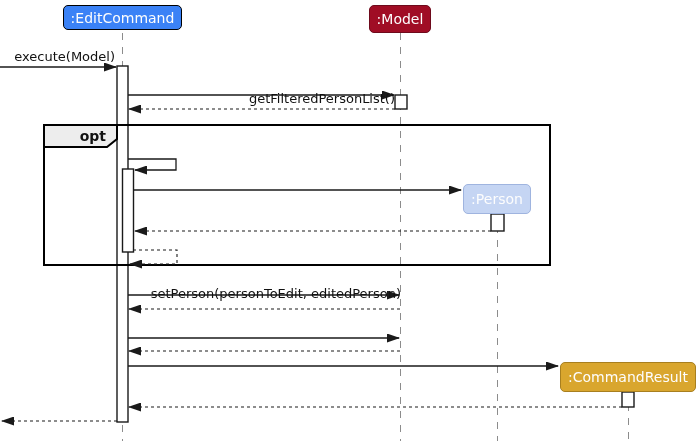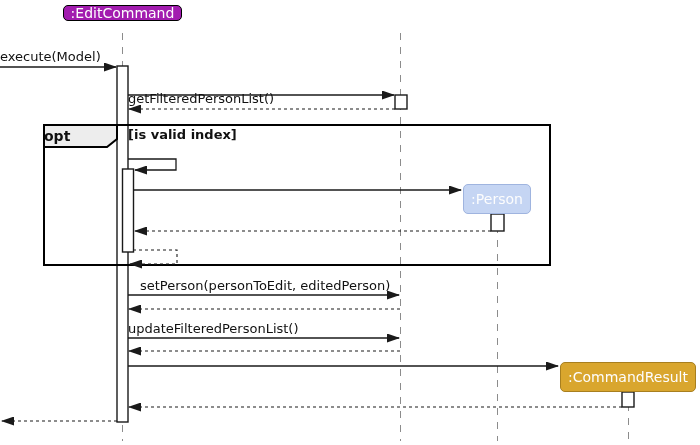--- a/index.html
+++ b/index.html
@@ -6,32 +6,32 @@
   #canvas {
     position:relative; width:700px; height:445px; background:#ffffff;
     font-family:"DejaVu Sans", sans-serif; overflow:hidden;
   }
   #wires { position:absolute; left:0; top:0; width:700px; height:445px; }
   .pbox {
     position:absolute; box-sizing:border-box; border-radius:5px;
     display:flex; align-items:center; justify-content:center;
     font-size:14px; color:#fdfdfd; white-space:nowrap;
   }
-  .pbox.edit    { left:63px;  top:5px;   width:119px; height:16px; background:#a21caf; border:1.5px solid #000000; }
+  .pbox.edit    { left:63px;  top:5px;   width:119px; height:25px; background:#3b82f6; border:1.5px solid #000000; }
   .pbox.model   { left:369px; top:5px;   width:62px;  height:28px; background:#A00D25; border:1.5px solid #6E0A1C; }
   .pbox.person  { left:463px; top:184px; width:68px;  height:30px; background:#C5D5F3; border:1.5px solid #9FB4DF;text-align:center; }
   .pbox.cmdres  { left:560px; top:362px; width:136px; height:30px; background:#D9A62E; border:1.5px solid #A87F1F; }
   .msg { position:absolute; font-size:13px; color:#111111; white-space:nowrap; }
-  .msg.center { text-align:left; }
+  .msg.center { text-align:right; }
   .bold { font-weight:bold; }
   .m-execute   { left:0px;   top:49px;  width:115px; }
   .m-getfpl    { left:128px; top:79px;  width:267px;margin-top:12px; }
   .m-guard     { left:128px; top:127px; }
   .m-createep  { left:137px; top:142px; }
-  .m-setperson { left:128px; top:278px; width:273px;padding-left:12px; }
+  .m-setperson { left:128px; top:286px; width:273px; }
   .m-updatefpl { left:128px; top:321px; width:273px; }
   .m-opt       { left:44px;  top:128px; width:62px; font-size:14px; }
 </style>
 </head>
 <body>
 
 <div id="canvas">
 
   <svg id="wires" xmlns="http://www.w3.org/2000/svg" width="700" height="445">
     <defs>
@@ -64,24 +64,23 @@
     <line x1="128" y1="295" x2="399" y2="295" stroke="#1A1A1A" stroke-width="1.3" marker-end="url(#ah)"></line>
     <line x1="400" y1="309" x2="129" y2="309" stroke="#1A1A1A" stroke-width="1.1" stroke-dasharray="3,3" marker-end="url(#ah)"></line>
     <line x1="128" y1="338" x2="399" y2="338" stroke="#1A1A1A" stroke-width="1.3" marker-end="url(#ah)"></line>
     <line x1="400" y1="351" x2="129" y2="351" stroke="#1A1A1A" stroke-width="1.1" stroke-dasharray="3,3" marker-end="url(#ah)"></line>
     <line x1="128" y1="366" x2="558" y2="366" stroke="#1A1A1A" stroke-width="1.3" marker-end="url(#ah)"></line>
     <line x1="622" y1="407" x2="129" y2="407" stroke="#1A1A1A" stroke-width="1.1" stroke-dasharray="3,3" marker-end="url(#ah)"></line>
     <line x1="117" y1="421" x2="2" y2="421" stroke="#1A1A1A" stroke-width="1.1" stroke-dasharray="3,3" marker-end="url(#ah)"></line>
   </svg>
 
   <div class="pbox edit">:EditCommand</div>
+  <div class="pbox model">:Model</div>
   <div class="pbox person">:Person</div>
   <div class="pbox cmdres">:CommandResult</div>
 
   <div class="msg center bold m-opt">opt</div>
-  <div class="msg bold m-guard">[is valid index]</div>
 
   <div class="msg center m-execute">execute(Model)</div>
   <div class="msg center m-getfpl">getFilteredPersonList()</div>
   <div class="msg center m-setperson">setPerson(personToEdit, editedPerson)</div>
-  <div class="msg center m-updatefpl">updateFilteredPersonList()</div>
 
 </div>
 
 </body></html>

